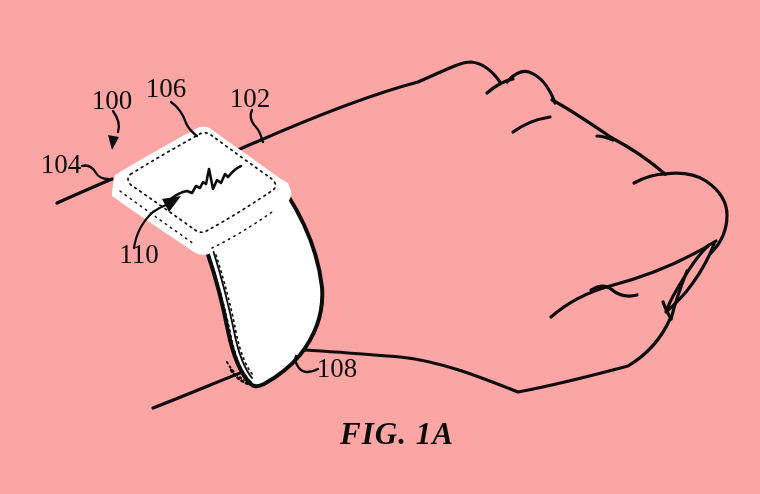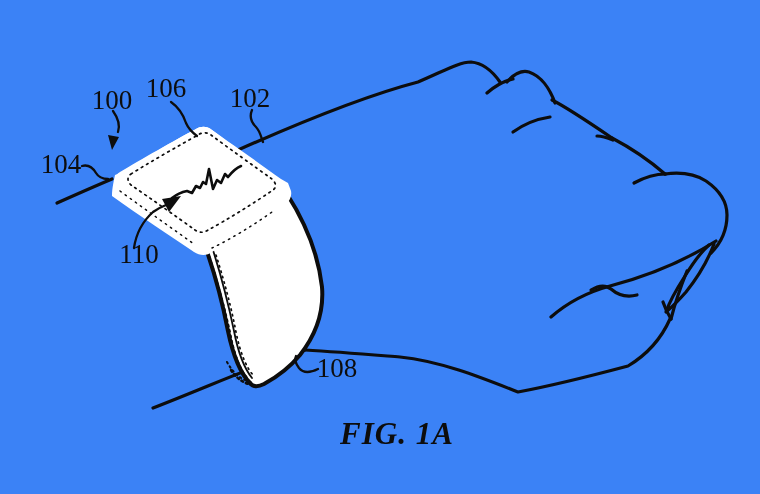--- a/index.html
+++ b/index.html
@@ -4,21 +4,21 @@
 <style>
   html, body {
     margin: 0;
     padding: 0;
     background: #ffffff;
   }
   .stage {
     position: relative;
     width: 760px;
     height: 494px;
-    background: #3b82f6;
+    background: #fca5a5;
     overflow: hidden;
     font-family: "Liberation Serif", "DejaVu Serif", serif;
   }
   svg { display: block; }
   .ink-stroke   { fill: none; stroke: #0d0d0d; stroke-width: 3.2; stroke-linecap: round; stroke-linejoin: round; }
   .ink-thick    { fill: none; stroke: #0d0d0d; stroke-width: 4;   stroke-linecap: round; stroke-linejoin: round; }
   .ink-thin     { fill: none; stroke: #0d0d0d; stroke-width: 1.8; stroke-linecap: round; }
   .leader       { fill: none; stroke: #0d0d0d; stroke-width: 2.3; stroke-linecap: round; }
   .white-fill   { fill: #ffffff; stroke: none; }
   .dotted       { fill: none; stroke: #0d0d0d; stroke-width: 1.7; stroke-linecap: round; stroke-dasharray: 1.7 4.4; }

